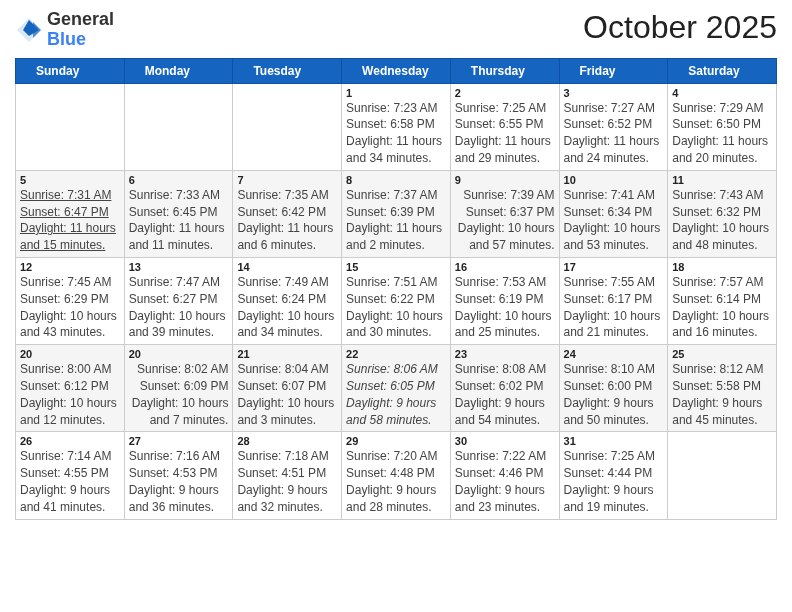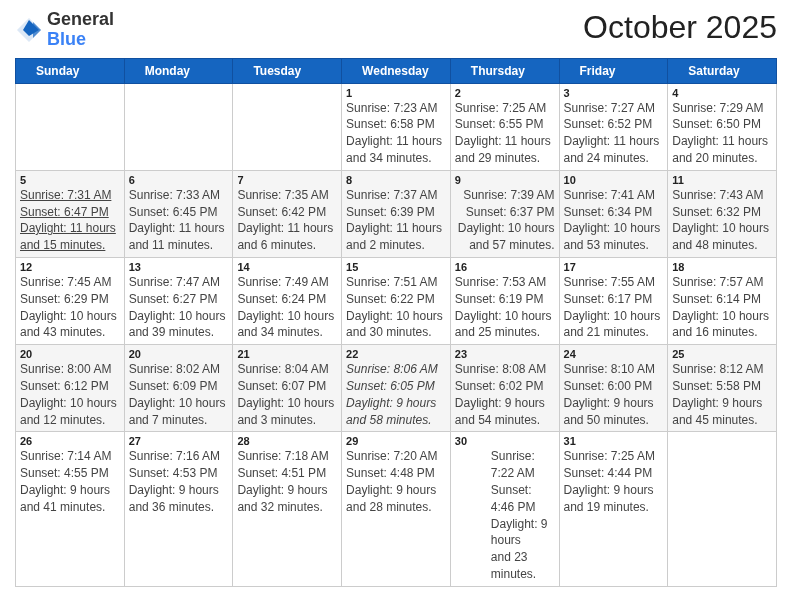--- a/index.html
+++ b/index.html
@@ -261,21 +261,21 @@
         <tr>
           <td>
             <span class="day-num">20</span>
             <div class="day-info" style="white-space: pre-line;">Sunrise: 8:00 AM
 Sunset: 6:12 PM
 Daylight: 10 hours
 and 12 minutes.</div>
           </td>
           <td>
             <span class="day-num">20</span>
-            <div class="day-info" style="white-space: pre-line;">Sunrise: 8:02 AM
+            <div class="day-info" style="white-space: pre-line; text-align: right;">Sunrise: 8:02 AM
 Sunset: 6:09 PM
 Daylight: 10 hours
 and 7 minutes.</div>
           </td>
           <td>
             <span class="day-num">21</span>
             <div class="day-info" style="white-space: pre-line;">Sunrise: 8:04 AM
 Sunset: 6:07 PM
 Daylight: 10 hours
 and 3 minutes.</div>
@@ -333,21 +333,21 @@
           </td>
           <td>
             <span class="day-num">29</span>
             <div class="day-info" style="white-space: pre-line;">Sunrise: 7:20 AM
 Sunset: 4:48 PM
 Daylight: 9 hours
 and 28 minutes.</div>
           </td>
           <td>
             <span class="day-num">30</span>
-            <div class="day-info" style="white-space: pre-line; margin-left: 36px;">Sunrise: 7:22 AM
+            <div class="day-info" style="white-space: pre-line;">Sunrise: 7:22 AM
 Sunset: 4:46 PM
 Daylight: 9 hours
 and 23 minutes.</div>
           </td>
           <td>
             <span class="day-num">31</span>
             <div class="day-info" style="white-space: pre-line;">Sunrise: 7:25 AM
 Sunset: 4:44 PM
 Daylight: 9 hours
 and 19 minutes.</div>

